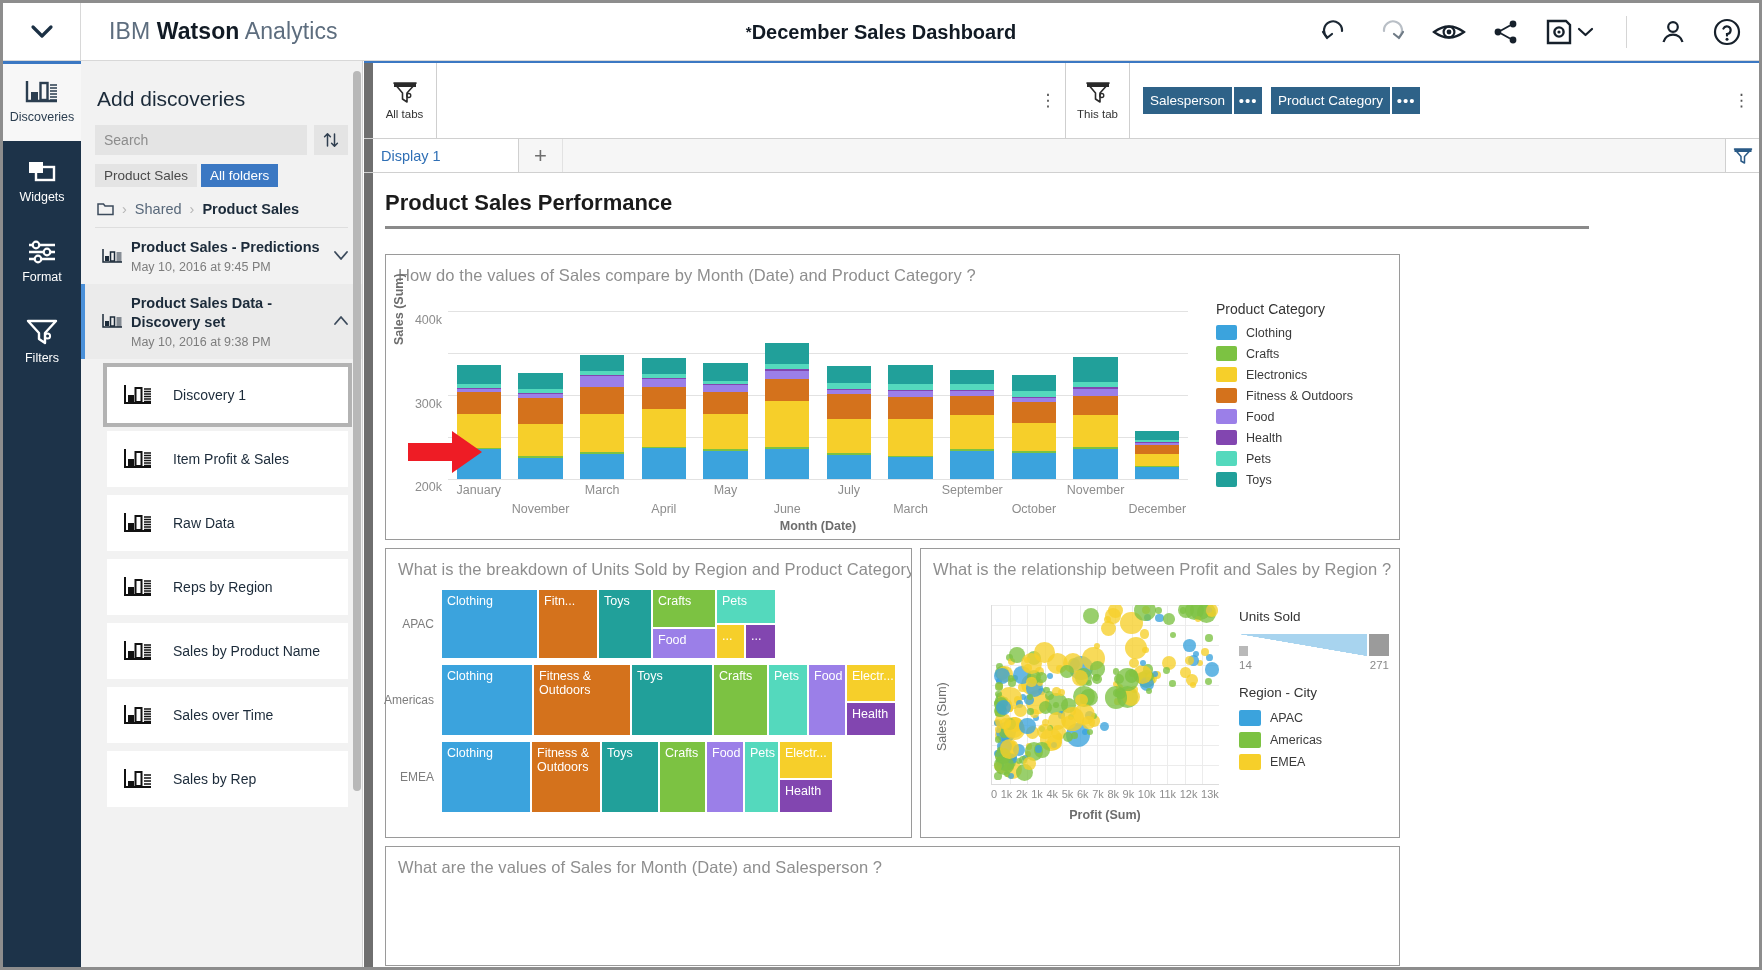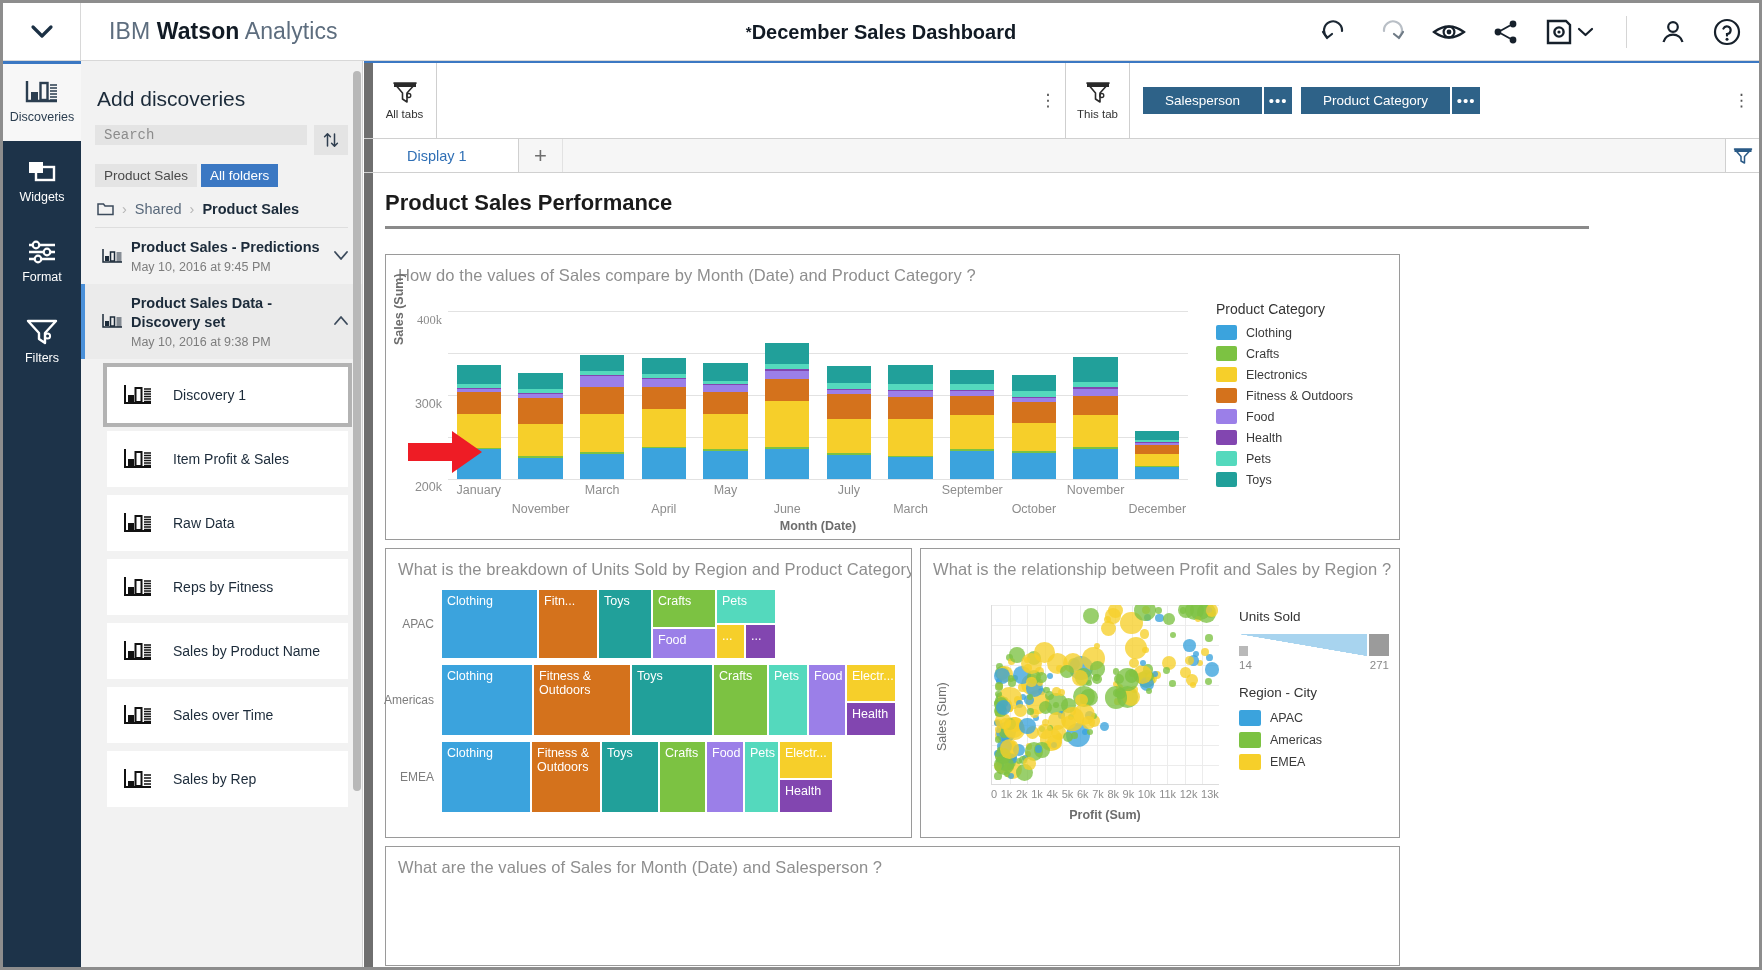--- a/index.html
+++ b/index.html
@@ -71,23 +71,23 @@
     position: absolute; left: 78px; top: 58px; width: 282px; bottom: 0;
     background: #f2f2f2;
     border-right: 1px solid #d3d3d3;
     overflow: hidden;
   }
   .panel-title {
     font-size: 21px; color: #1c2b3a; padding: 26px 0 14px 16px; font-weight: normal;
   }
   .panel-search-row { display: flex; gap: 7px; padding: 0 14px; }
   .search-input {
-    flex: 1; height: 20px; background: #e4e4e4; border: none;
+    flex: 1; height: 30px; background: #e4e4e4; border: none;
     padding: 0 9px; font-size: 14px; color: #6a6a6a;
-    font-family: Liberation Mono, monospace;
+    font-family: Liberation Sans, sans-serif;
   }
   .search-input::placeholder { color: #8c8c8c; }
   .sort-btn {
     width: 34px; height: 30px; background: #e4e4e4; border: none;
     display: flex; align-items: center; justify-content: center; cursor: pointer;
   }
   .chips { display: flex; gap: 4px; padding: 9px 14px 0 14px; }
   .chip {
     font-size: 13.5px; padding: 4px 9px; background: #e4e4e4; color: #4a4a4a; cursor: pointer;
   }
@@ -152,35 +152,35 @@
   .kebab {
     width: 34px; flex: none; display: flex; align-items: center; justify-content: center;
     color: #555; font-size: 17px; letter-spacing: 1px; cursor: pointer;
     border-right: 1px solid #cfcfcf;
   }
   .kebab.noborder { border-right: none; }
   .fchips { display: flex; align-items: center; gap: 9px; padding-left: 13px; }
   .fchip { display: flex; height: 27px; cursor: pointer; }
   .fchip .nm {
     background: #2e6288; color: #fff; font-size: 13.5px;
-    display: flex; align-items: center; padding: 0 22px;
+    display: flex; align-items: center; padding: 0 7px;
   }
   .fchip .dots {
     background: #2e6288; color: #fff; margin-left: 2px; width: 28px;
     display: flex; align-items: center; justify-content: center; font-size: 15px; letter-spacing: 1px;
   }
 
   .tabbar {
     position: absolute; left: 0; right: 0; top: 78px; height: 34px;
     background: #f6f6f6; border-bottom: 1px solid #d0d0d0;
     display: flex; align-items: stretch;
   }
   .tabbar .lhandle { width: 9px; background: #6f6f6f; flex: none; }
   .tab {
-    min-width: 146px; display: flex; align-items: center; padding-left: 34px;
+    min-width: 146px; display: flex; align-items: center; padding-left: 8px;
     font-size: 14.5px; color: #2f6fb5; background: #fff;
     border-right: 1px solid #d0d0d0; cursor: pointer;
   }
   .tab-add {
     width: 44px; display: flex; align-items: center; justify-content: center;
     font-size: 22px; color: #6e6e6e; background: #f6f6f6;
     border-right: 1px solid #e2e2e2; cursor: pointer;
   }
   .tab-spacer { flex: 1; background: #f6f6f6; }
   .tab-filter {
@@ -519,21 +519,21 @@
       </div>
       <div class="dcard">
         <svg width="30" height="22" viewBox="0 0 30 22">
           <path d="M2 1 V19 H28" fill="none" stroke="#111" stroke-width="2"></path>
           <rect x="5" y="11" width="6" height="7" fill="#111"></rect>
           <rect x="12.5" y="4" width="6" height="14" fill="none" stroke="#111" stroke-width="2"></rect>
           <g stroke="#111" stroke-width="1.3">
               <path d="M21 5 H28 M21 7.5 H28 M21 10 H28 M21 12.5 H28 M21 15 H28 M21 17.5 H28"></path>
             </g>
         </svg>
-        <span class="lbl">Reps by Fitness</span>
+        <span class="lbl">Reps by Region</span>
       </div>
       <div class="dcard">
         <svg width="30" height="22" viewBox="0 0 30 22">
           <path d="M2 1 V19 H28" fill="none" stroke="#111" stroke-width="2"></path>
           <rect x="5" y="11" width="6" height="7" fill="#111"></rect>
           <rect x="12.5" y="4" width="6" height="14" fill="none" stroke="#111" stroke-width="2"></rect>
           <g stroke="#111" stroke-width="1.3">
               <path d="M21 5 H28 M21 7.5 H28 M21 10 H28 M21 12.5 H28 M21 15 H28 M21 17.5 H28"></path>
             </g>
         </svg>
@@ -636,21 +636,21 @@
                   <div class="bc-gl" style="top: 134.095px;">
                     <div class="bc-tick" style="top: 134.095px;">100k</div>
                   </div>
                   <div class="bc-gl" style="top: 92.1905px;">
                     <div class="bc-tick" style="top: 92.1905px;">200k</div>
                   </div>
                   <div class="bc-gl" style="top: 50.2857px;">
                     <div class="bc-tick" style="top: 50.2857px;">300k</div>
                   </div>
                   <div class="bc-gl" style="top: 8.38095px;">
-                    <div class="bc-tick" style="top: 8.38095px; font-family: Liberation Serif, serif;">400k</div>
+                    <div class="bc-tick" style="top: 8.38095px;">400k</div>
                   </div>
                 </div>
               <div class="bars" id="bcBars">
                   <div class="bslot">
                     <div class="bar">
                       <div class="seg" style="background: rgb(59, 163, 221); height: 29.7524px;"></div>
                       <div class="seg" style="background: rgb(124, 194, 66); height: 1.67619px;"></div>
                       <div class="seg" style="background: rgb(246, 207, 42); height: 33.5238px;"></div>
                       <div class="seg" style="background: rgb(212, 114, 28); height: 21.7905px;"></div>
                       <div class="seg" style="background: rgb(155, 127, 232); height: 3.35238px;"></div>

